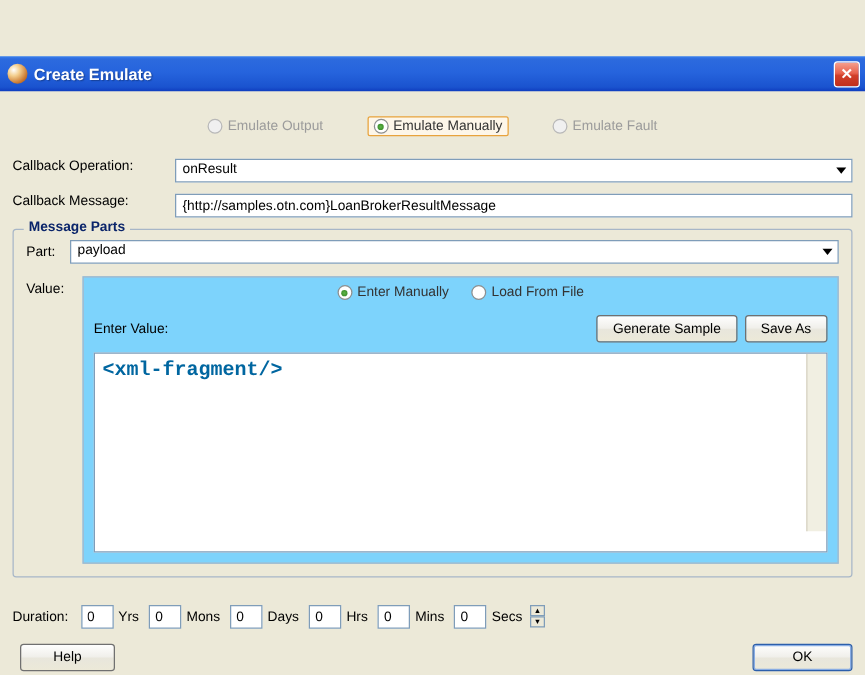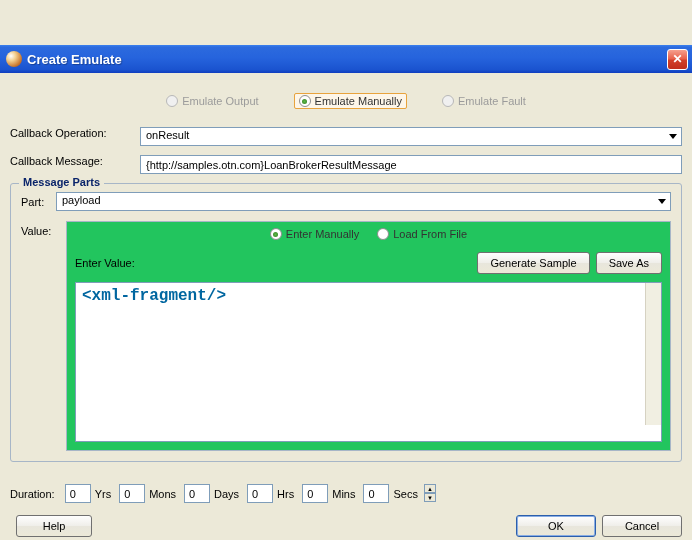--- a/index.html
+++ b/index.html
@@ -147,21 +147,21 @@
   margin-bottom: 10px;
 }
 .part-label { width: 35px; }
 .value-area {
   display: flex;
   gap: 10px;
 }
 .value-label { width: 35px; padding-top: 4px; }
 .value-box {
   flex: 1;
-  background: #22c55e;
+  background: #7dd3fc;
   border: 1px solid #a7b6c7;
   padding: 6px 8px 8px 8px;
 }
 .inner-radio-row {
   display: flex;
   justify-content: center;
   gap: 18px;
   margin-bottom: 12px;
 }
 .action-row {
@@ -341,15 +341,14 @@
     <div class="spinner">
       <div class="spin-btn">▲</div>
       <div class="spin-btn">▼</div>
     </div>
   </div>
 
   <div class="bottom-bar">
     <button class="btn help-btn">Help</button>
     <div class="spacer"></div>
     <button class="btn default" style="width:80px">OK</button>
-    <button class="btn" style="width:80px">Cancel</button>
   </div>
 </div>
 
 </body></html>

